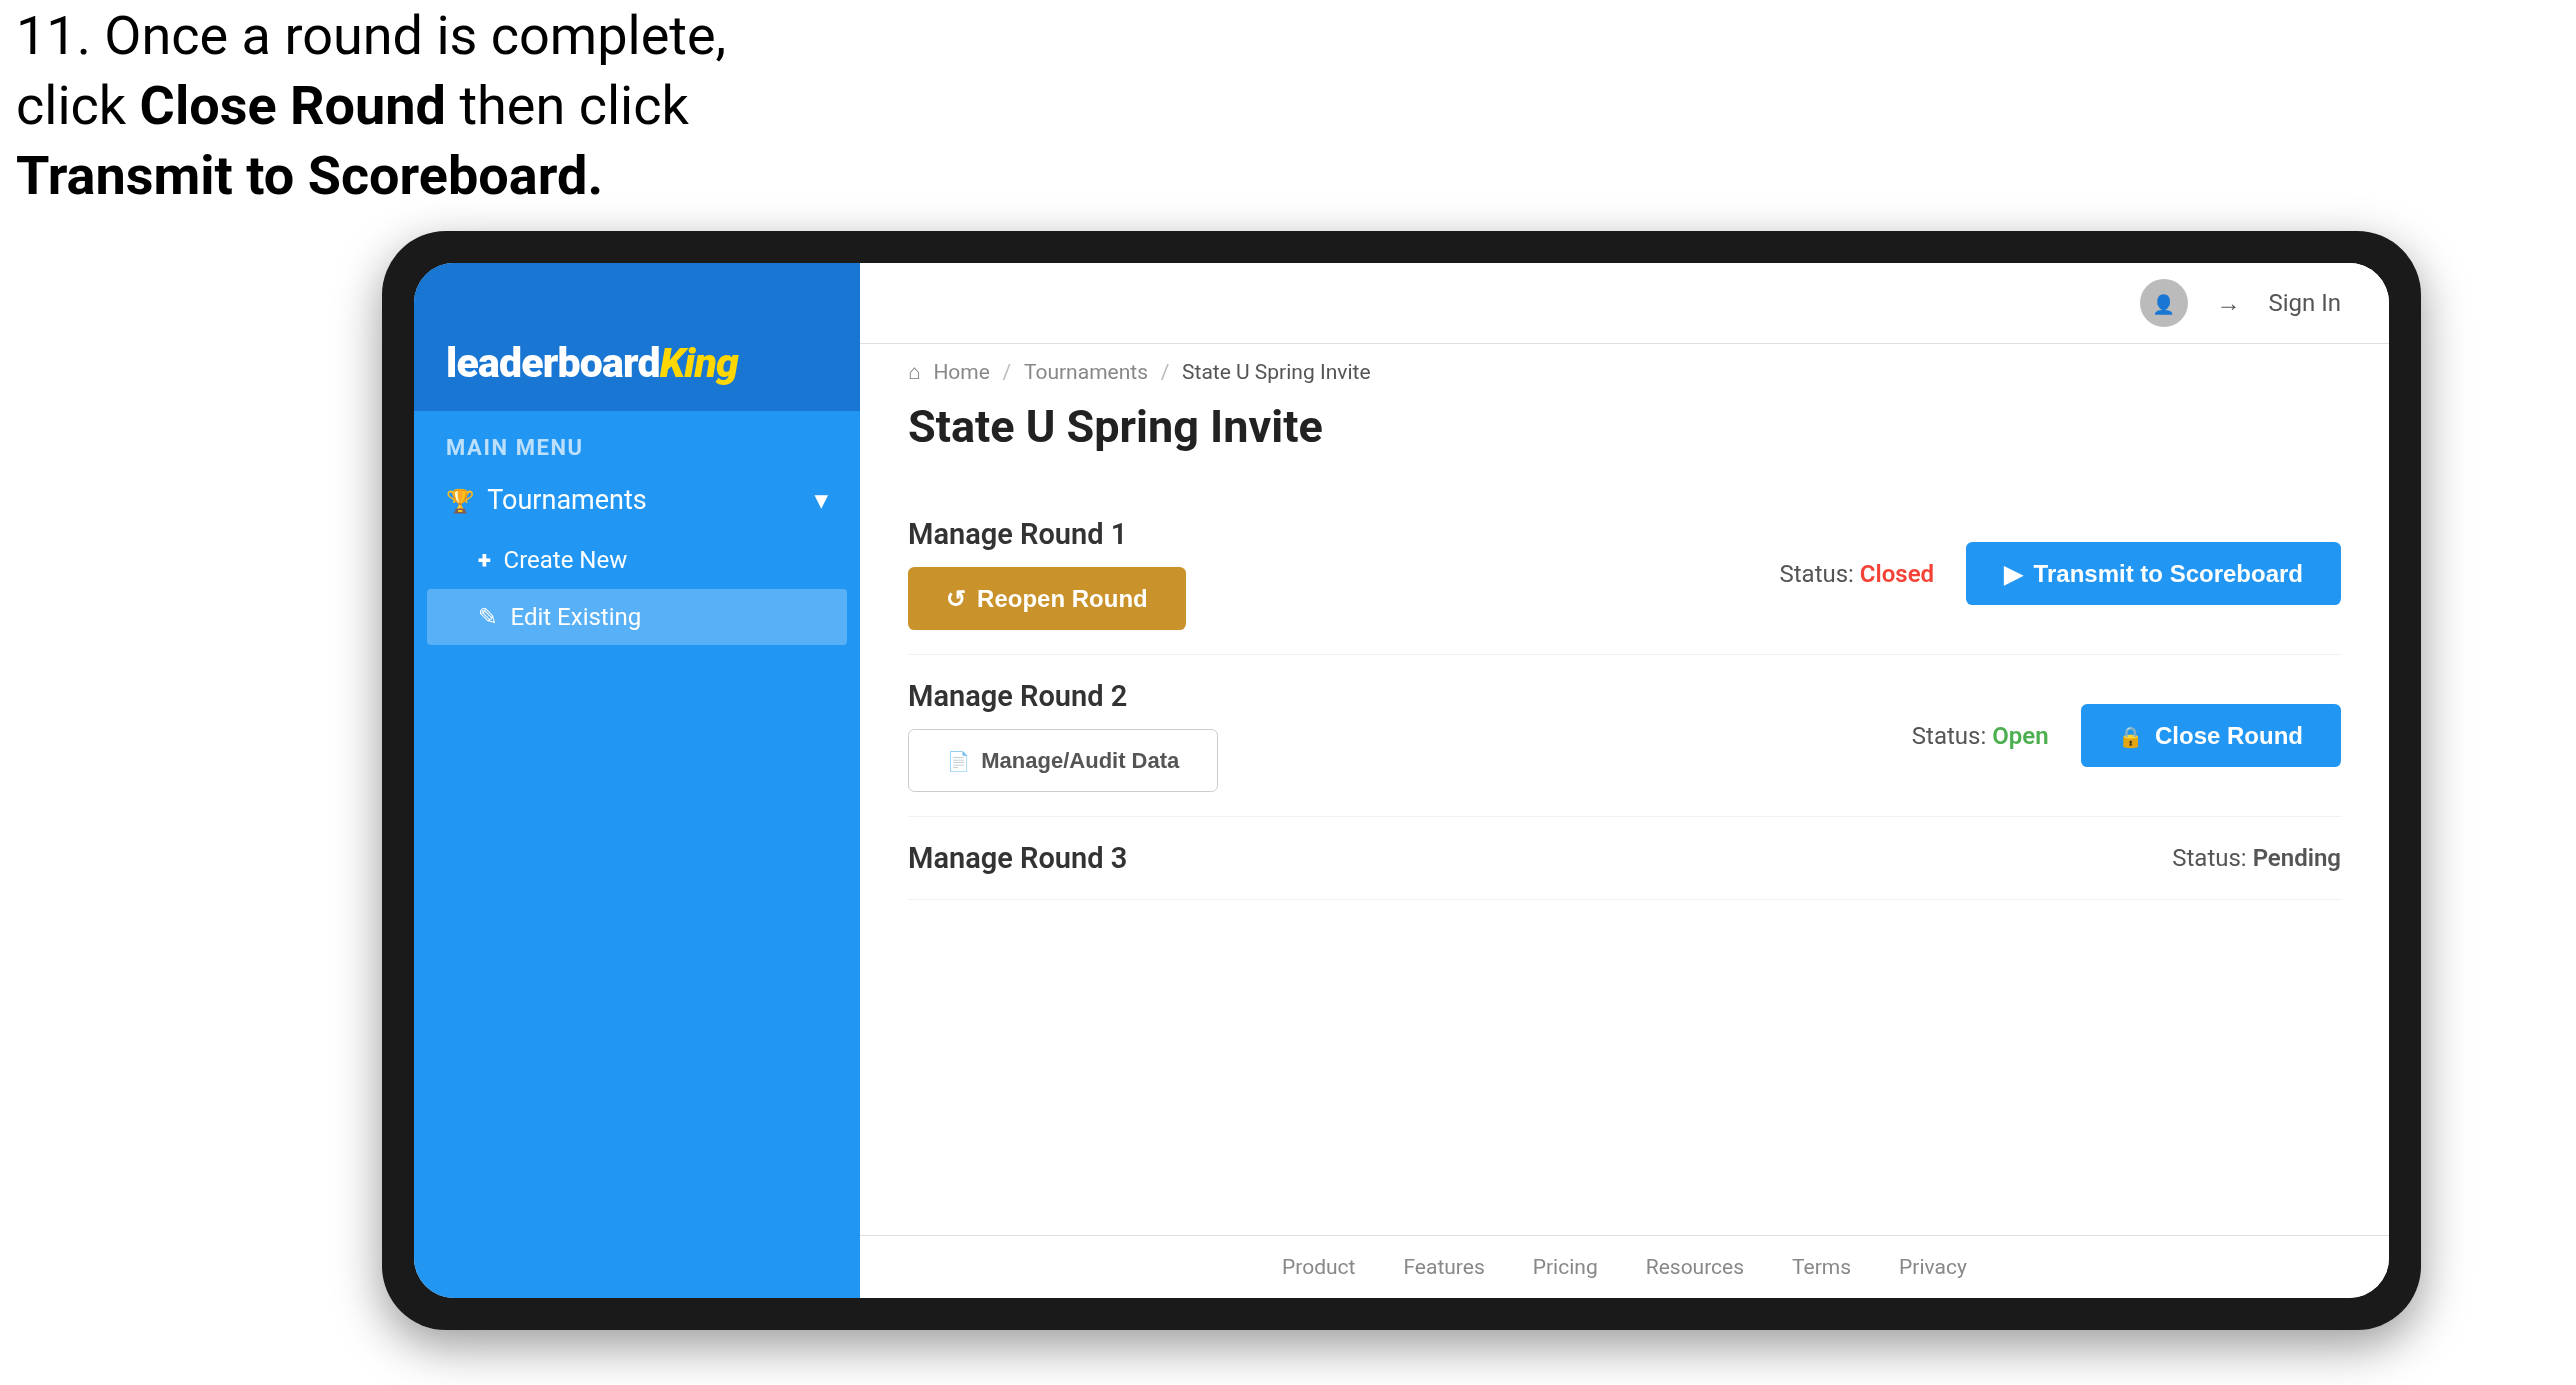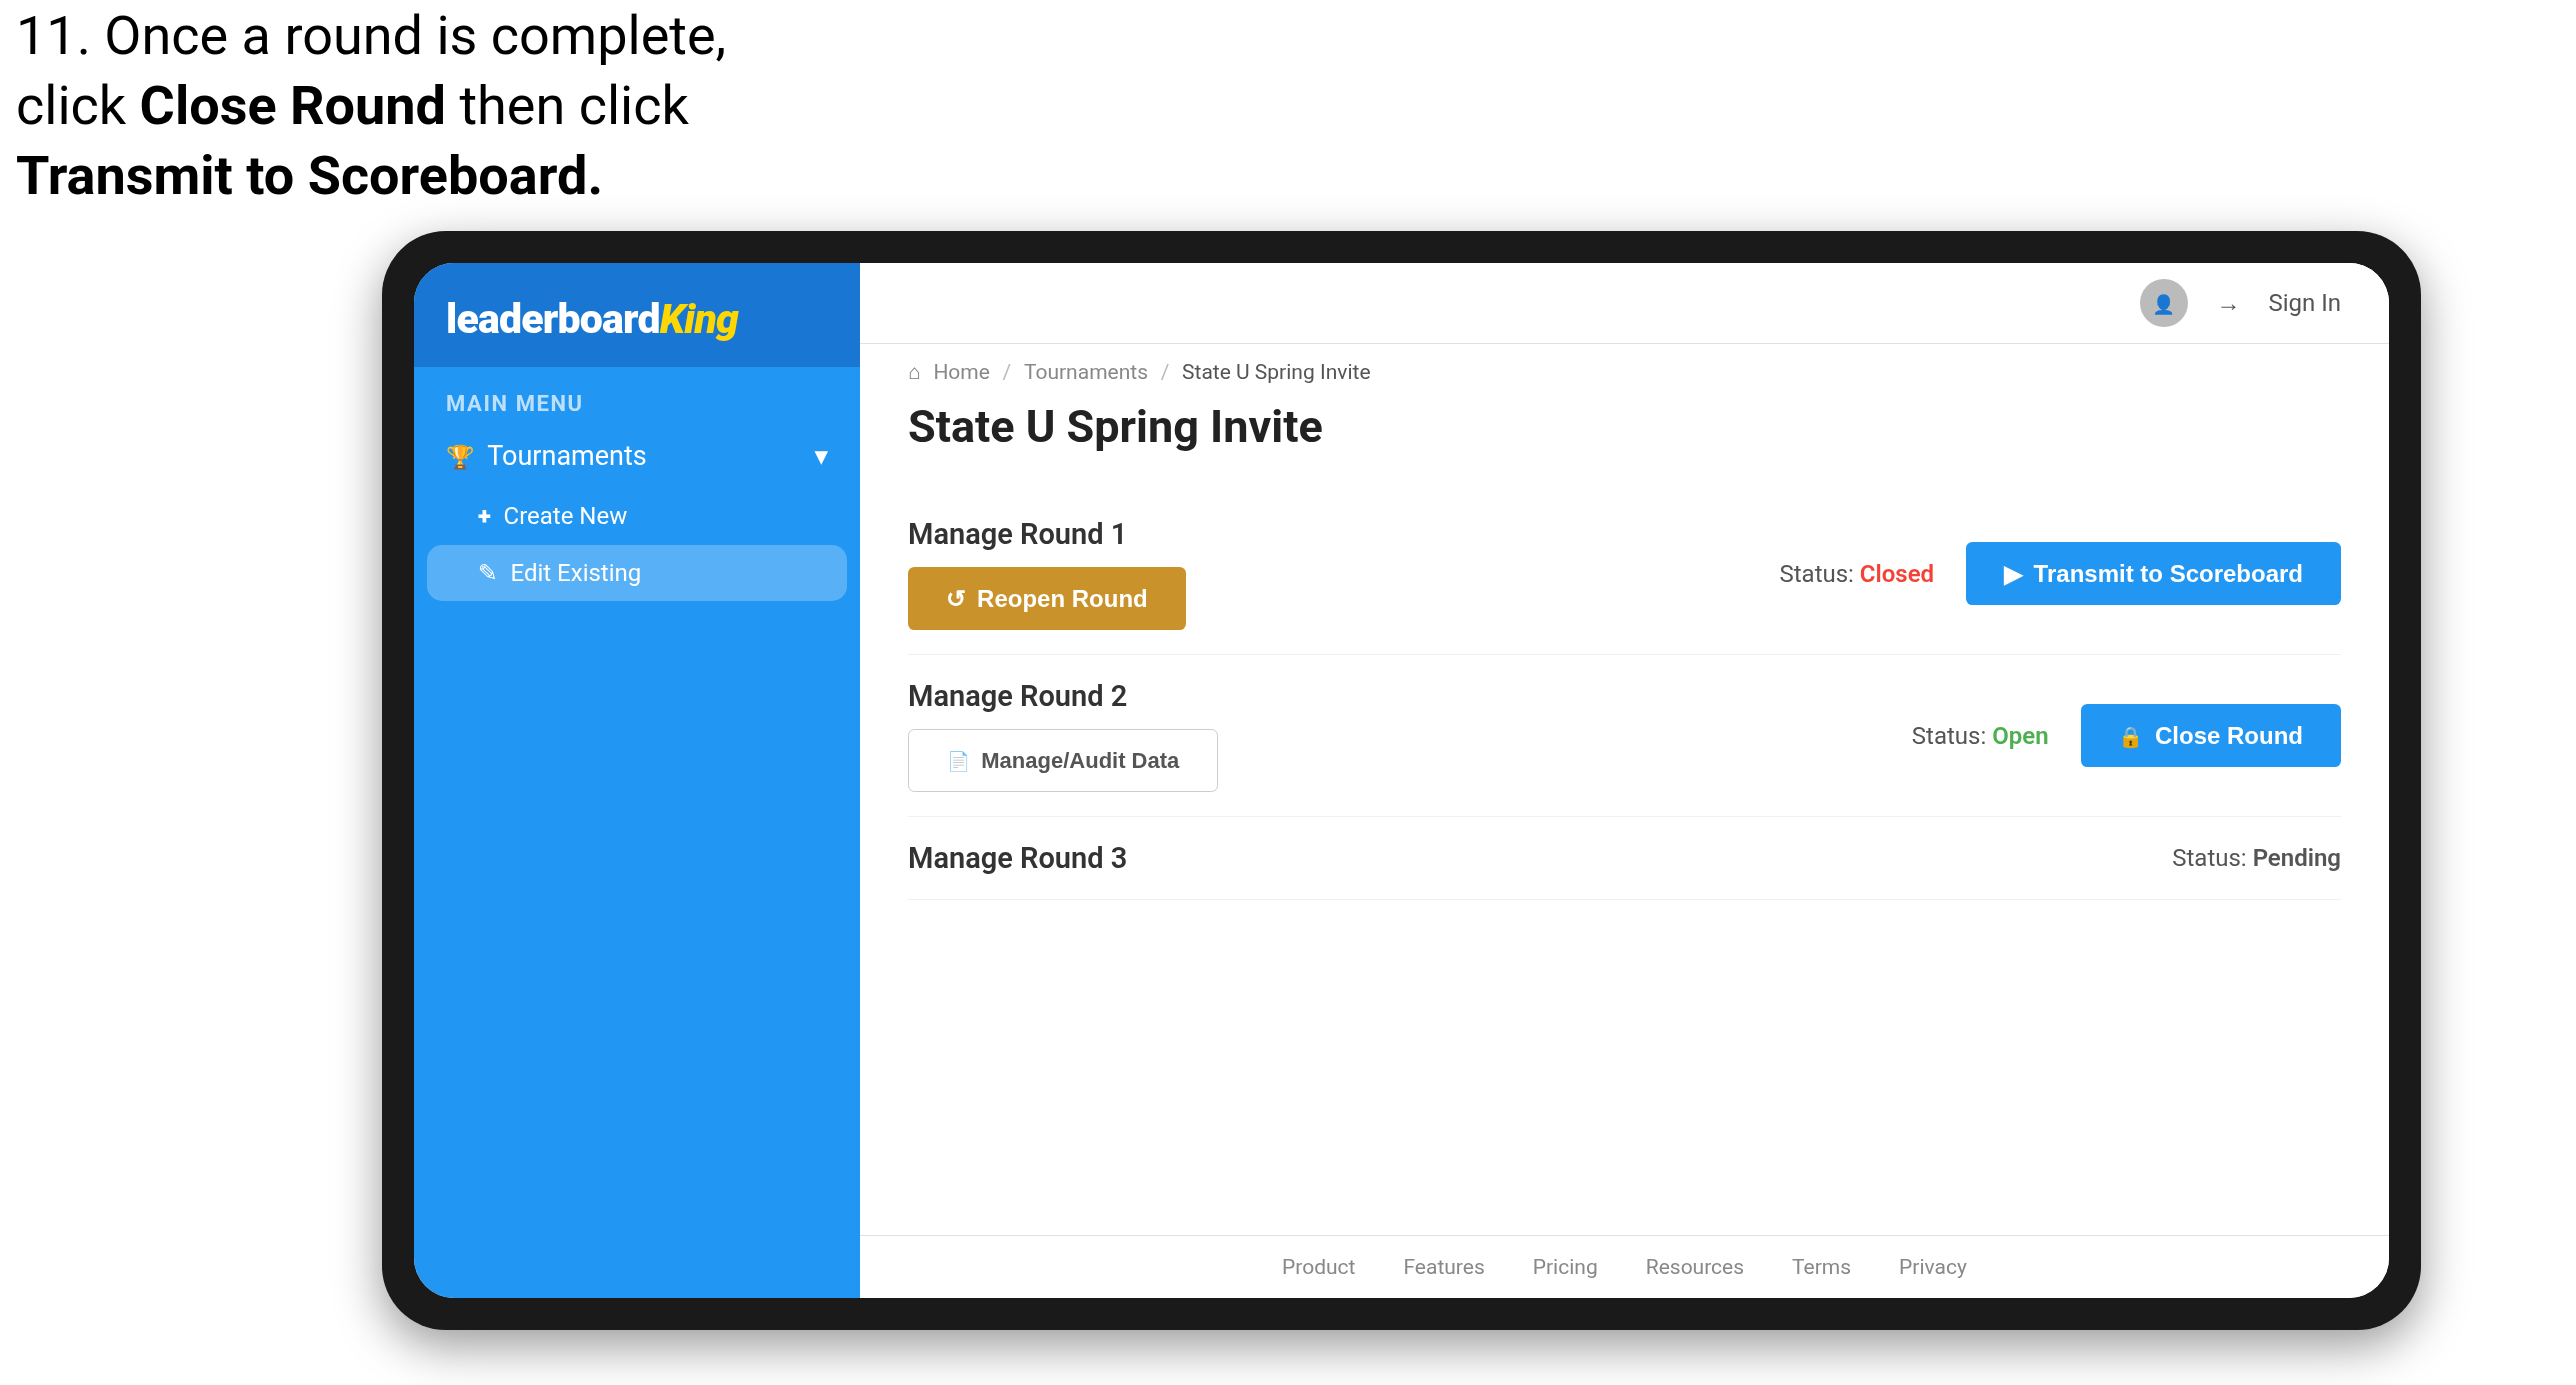--- a/index.html
+++ b/index.html
@@ -69,20 +69,21 @@
     .sidebar-logo {
       padding: 32px 32px 24px 32px;
       background: #1976d2;
     }
 
     .logo-text {
       font-size: 41px;
       font-weight: 900;
       color: white;
       letter-spacing: -0.8px;
+      margin-top: 44px;
     }
     .logo-text .king {
       font-style: italic;
       color: #ffd700;
     }
 
     .sidebar-menu-label {
       font-size: 22px;
       font-weight: 700;
       color: rgba(255,255,255,0.7);
@@ -116,21 +117,21 @@
       align-items: center;
       padding: 14.3px 32px 14.3px 64px;
       color: white;
       font-size: 24px;
       cursor: pointer;
       gap: 12.7px;
     }
 
     .sidebar-subitem.active {
       background: rgba(255,255,255,0.25);
-      border-radius: 15px;
+      border-radius: 4px;
       margin: 0 12.7px;
       padding: 14.3px 19px 14.3px 51px;
     }
 
     
     .main-content {
       flex: 1;
       background: white;
       display: flex;
       flex-direction: column;

